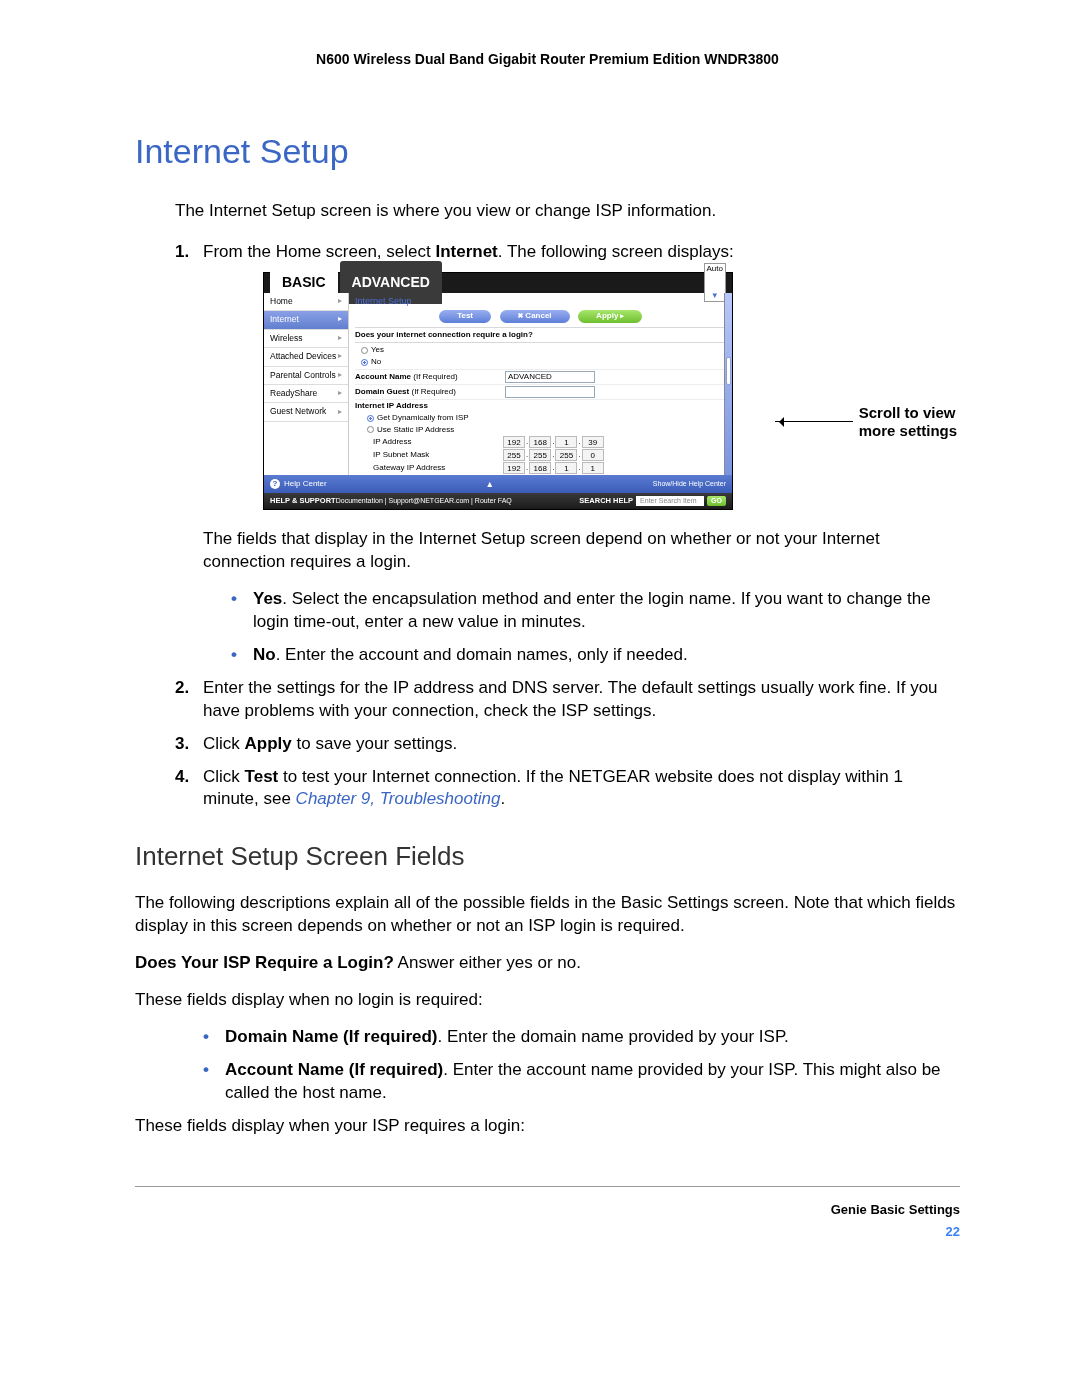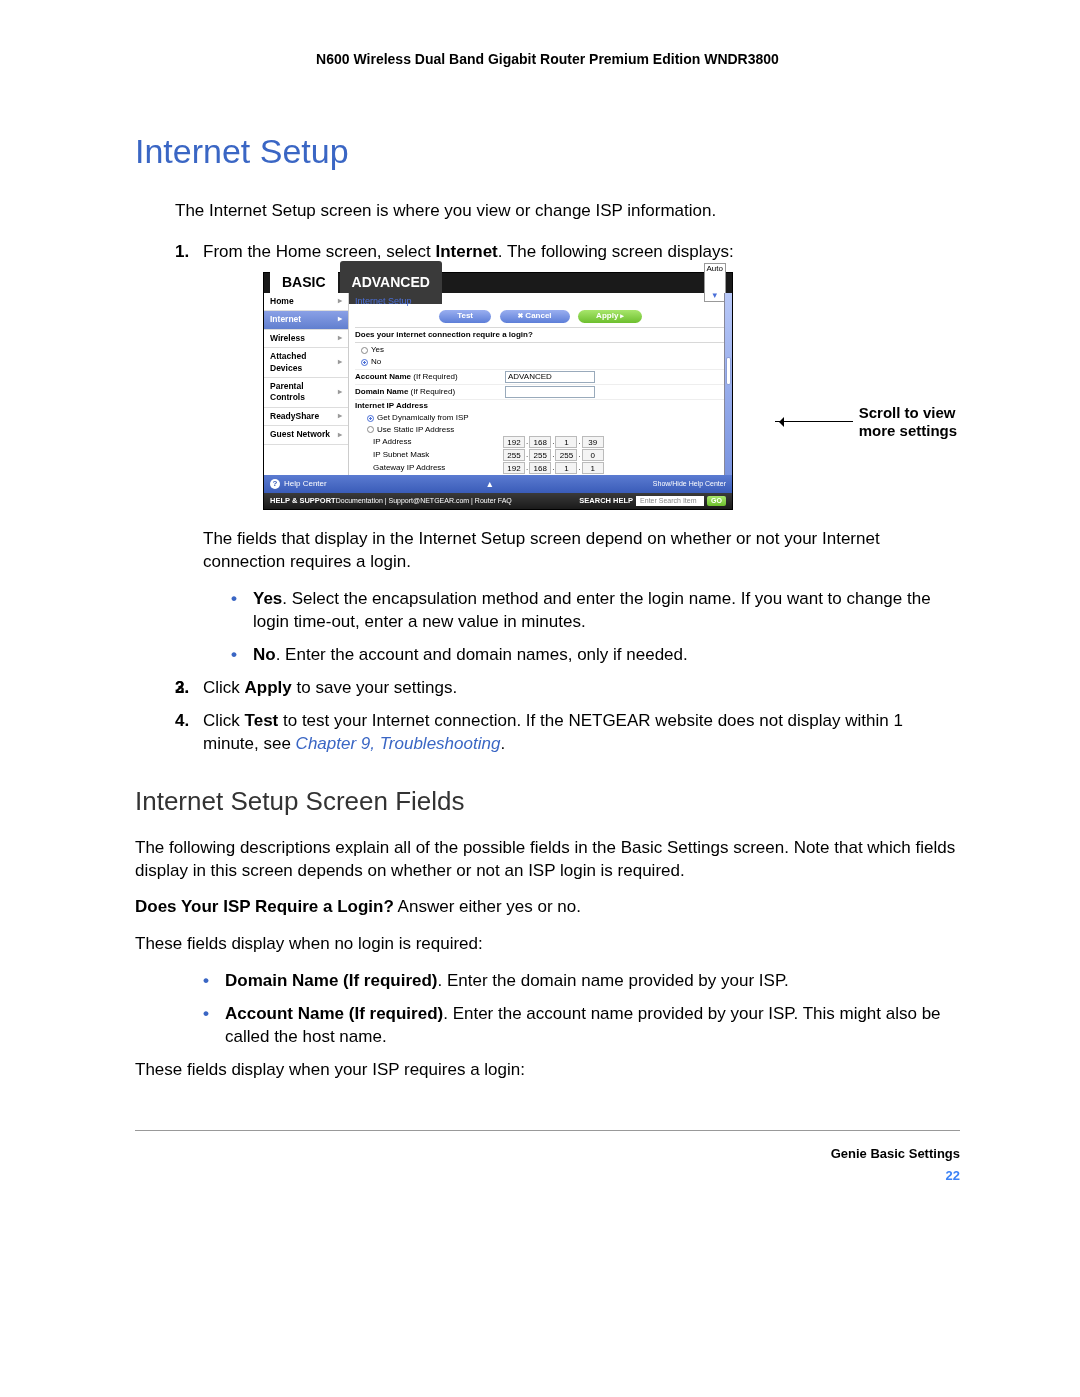--- a/index.html
+++ b/index.html
@@ -55,21 +55,21 @@
   .shot .tab {
     padding: 12px 12px; font-size: 14px; font-weight: bold; background: #ccc; border-radius: 3px 3px 0 0; margin-right: 2px;
   }
   .shot .tab.active { background: #fff; }
   .shot .tab.inactive { background: #3a3a3a; color: #fff; }
   .shot .autobox { margin-left: auto; background: #fff; border: 1px solid #999; font-size: 8px; padding: 0 2px; display: flex; align-items: center; gap: 14px; flex-direction: column;}
   .shot .autobox .chev { color:#4a6fd8; font-size:9px; }
   .shot .body { display: flex; }
   .shot .side { width: 85px; border-right: 1px solid #ccc; }
   .shot .side .item {
-    padding: 3px 6px; font-size: 8.5px; border-bottom: 1px solid #ddd; display:flex; justify-content:space-between; align-items:center; background:#fff; font-weight:bold;
+    padding: 3px 6px; font-size: 8.5px; border-bottom: 1px solid #ddd; display:flex; justify-content:space-between; align-items:center; background:#fff; font-weight:normal;
   }
   .shot .side .item.sel { background: linear-gradient(#8aa0e6,#617fcf); color: #fff; }
   .shot .side .item .arr { color:#999; font-size:8px; }
   .shot .side .item.sel .arr { color:#fff; }
   .shot .main { flex: 1; padding: 2px 6px 0; position: relative; }
   .shot .ptitle { color: #4a6fd8; font-size: 9px; margin-bottom: 2px; }
   .shot .btns { text-align: center; margin-bottom: 4px; }
   .shot .btn {
     display: inline-block; padding: 1px 18px; border-radius: 8px; font-size: 8px; font-weight: bold; margin: 0 3px;
   }
@@ -187,21 +187,21 @@
               </div>
             <div class="radio sel">
                 <span class="dot"></span>
                 <span>No</span>
               </div>
             <div class="frow">
               <span class="lbl"><span>Account Name</span> <span class="hint">(If Required)</span></span>
               <span class="inp">ADVANCED</span>
             </div>
             <div class="frow">
-              <span class="lbl"><span>Domain Name</span> <span class="hint">(If Required)</span></span>
+              <span class="lbl"><span>Domain Guest</span> <span class="hint">(If Required)</span></span>
               <span class="inp"></span>
             </div>
             <div class="subh">Internet IP Address</div>
             <div class="radio sel" style="margin-left:12px">
                 <span class="dot"></span>
                 <span>Get Dynamically from ISP</span>
               </div>
             <div class="radio" style="margin-left:12px">
                 <span class="dot"></span>
                 <span>Use Static IP Address</span>
@@ -262,21 +262,21 @@
         <div class="txt">Scroll to view more settings</div>
       </div>
     </div>
 
     <p>The fields that display in the Internet Setup screen depend on whether or not your Internet connection requires a login.</p>
     <ul class="bullets">
       <li><span class="bold">Yes</span><span>. Select the encapsulation method and enter the login name. If you want to change the login time-out, enter a new value in minutes.</span></li>
       <li><span class="bold">No</span><span>. Enter the account and domain names, only if needed.</span></li>
     </ul>
   </li>
-  <li><span class="num">2.</span></li>
+  <li><span class="num">2.</span><span>Enter the settings for the IP address and DNS server. The default settings usually work fine. If you have problems with your connection, check the ISP settings.</span></li>
   <li><span class="num">3.</span><span>Click </span><span class="bold">Apply</span><span> to save your settings.</span></li>
   <li><span class="num">4.</span><span>Click </span><span class="bold">Test</span><span> to test your Internet connection. If the NETGEAR website does not display within 1 minute, see </span><span class="link">Chapter 9, Troubleshooting</span><span>.</span></li>
 </ol>
 
 <h2>Internet Setup Screen Fields</h2>
 <p>The following descriptions explain all of the possible fields in the Basic Settings screen. Note that which fields display in this screen depends on whether or not an ISP login is required.</p>
 <p><span class="bold">Does Your ISP Require a Login?</span><span> Answer either yes or no.</span></p>
 <p>These fields display when no login is required:</p>
 <ul class="bullets plx" style="margin-left:68px;">
   <li><span class="bold">Domain Name (If required)</span><span>. Enter the domain name provided by your ISP.</span></li>

